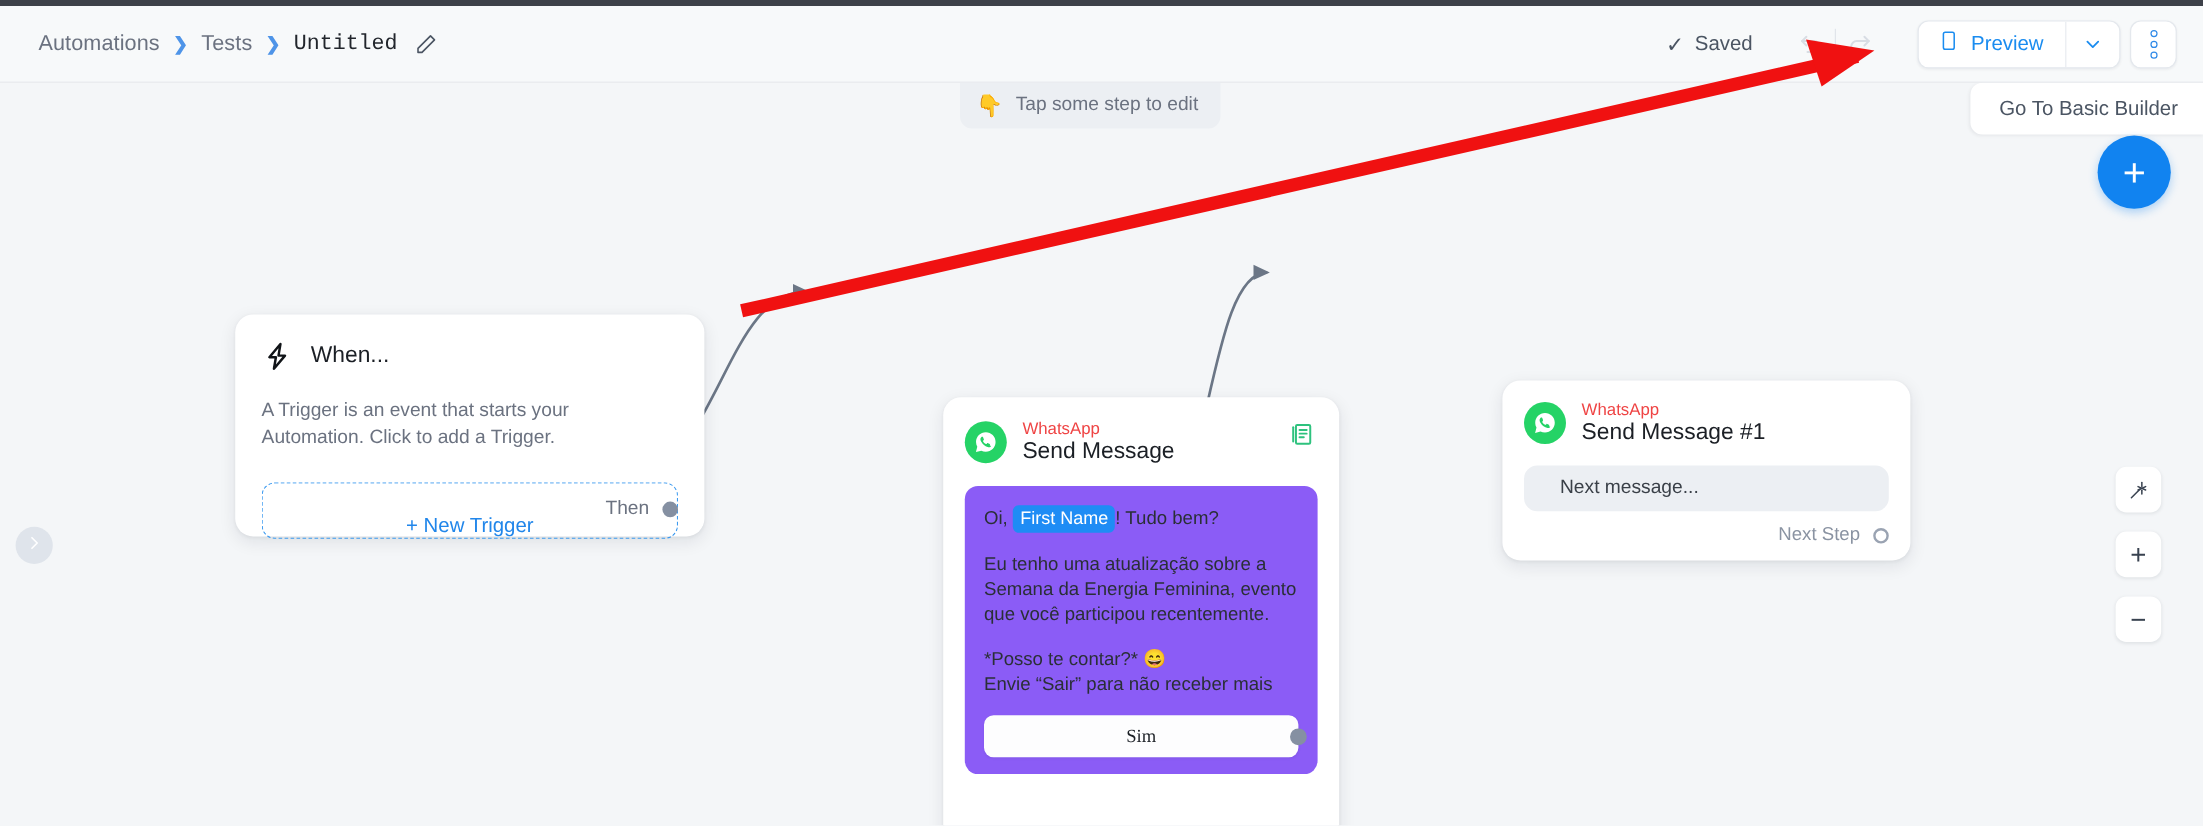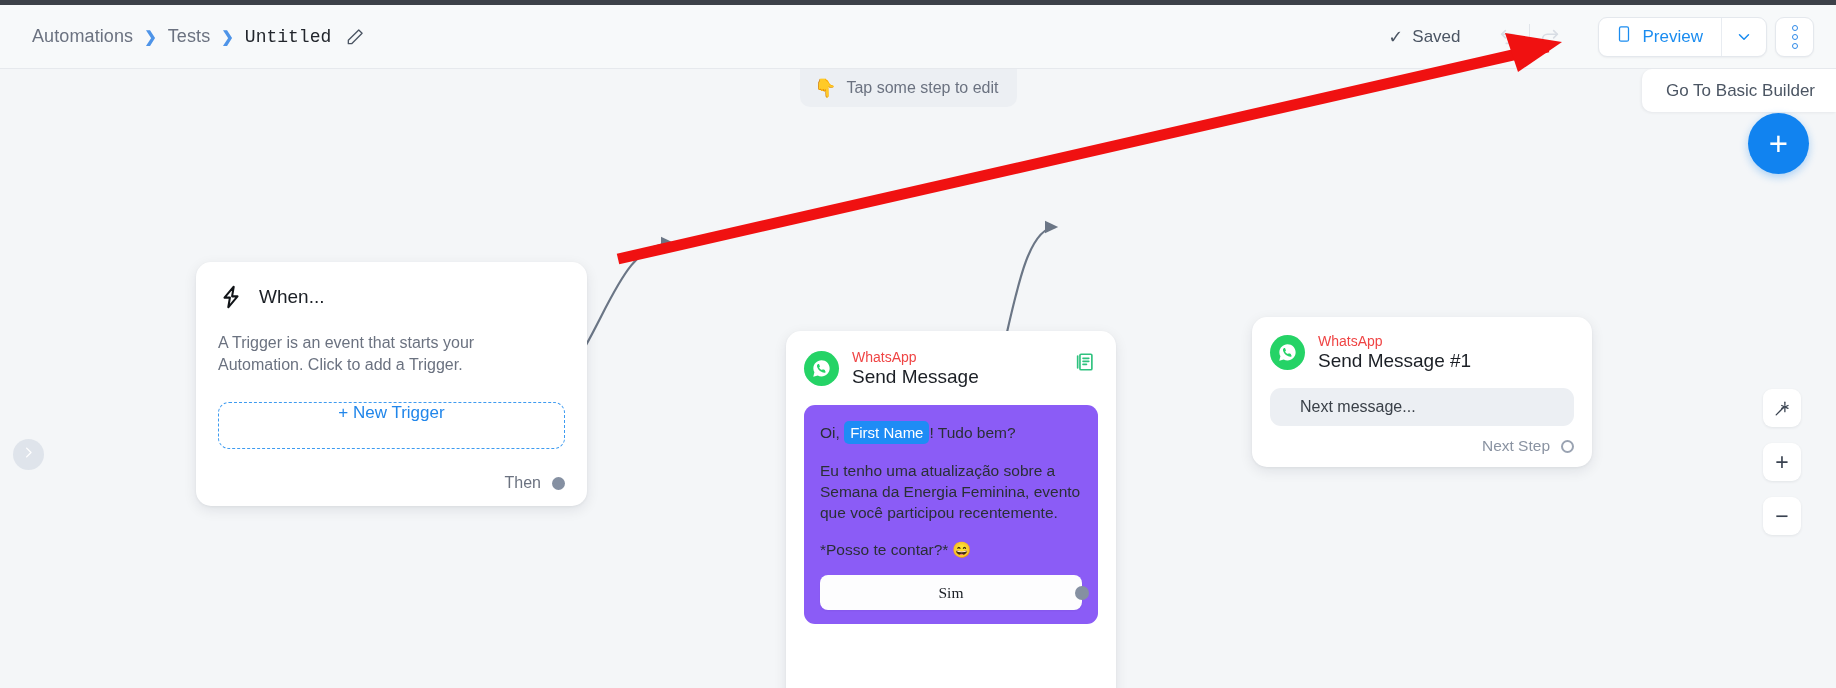--- a/index.html
+++ b/index.html
@@ -143,32 +143,32 @@
   
   .edges { position: absolute; left: 0; top: 0; width: 1836px; height: 619px; }
 
   
   .node {
     position: absolute; background: #ffffff; border-radius: 15px;
     box-shadow: 0 4px 14px rgba(16,24,40,.09), 0 1px 3px rgba(16,24,40,.05);
   }
 
   
-  .node-trigger { left: 196px; top: 193px; width: 391px; height: 244px; padding: 22px 22px 0 22px; }
+  .node-trigger { left: 196px; top: 193px; width: 391px; height: 185px; padding: 22px 22px 0 22px; }
   .trigger-head { display: flex; align-items: center; gap: 15px; }
   .bolt-icon { width: 26px; height: 26px; color: #111418; }
   .trigger-title { font-size: 19px; color: #1b1f25; }
   .trigger-desc {
     margin-top: 22px; font-size: 16px; line-height: 22px; color: #6b7280;
     max-width: 330px;
   }
   .new-trigger {
     margin-top: 26px; height: 47px;
     border: 1.6px dashed #3e9bf0; border-radius: 11px;
-    display: flex; align-items: flex-start; justify-content: center;
+    display: flex; align-items: flex-end; justify-content: center;
     color: #2186ea; font-size: 17px;
   }
   .then-row {
     position: absolute; right: 22px; bottom: 14px;
     display: flex; align-items: center; gap: 11px;
     color: #6b7280; font-size: 16px;
   }
   .dot-filled {
     width: 13px; height: 13px; border-radius: 50%;
     background: #8590a2;
@@ -396,20 +396,21 @@
       </div>
 
       <div class="msg-bubble">
         <div class="msg-line">
           <span>Oi, </span><span class="var-chip">First Name</span><span>! Tudo bem?</span>
         </div>
         <div class="msg-gap"></div>
         <div class="msg-line">Eu tenho uma atualização sobre a Semana da Energia Feminina, evento que você participou recentemente.</div>
         <div class="msg-gap"></div>
         <div class="msg-line">*Posso te contar?* 😄</div>
+        <div class="msg-line">Envie “Sair” para não receber mais</div>
 
         <div class="quick-reply">
           <span>Sim</span>
           <span class="qr-dot"></span>
         </div>
       </div>
 
       <div class="next-step-row">
         <span>Next Step</span>
 

